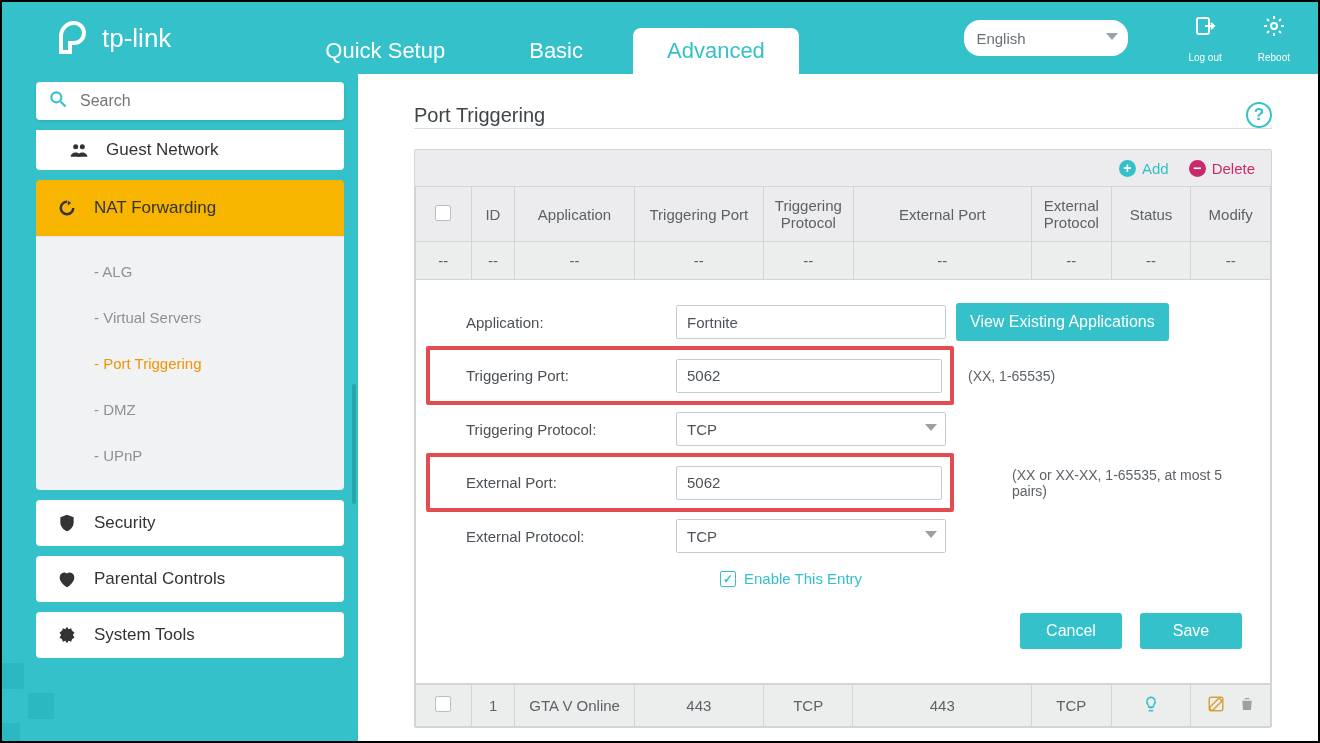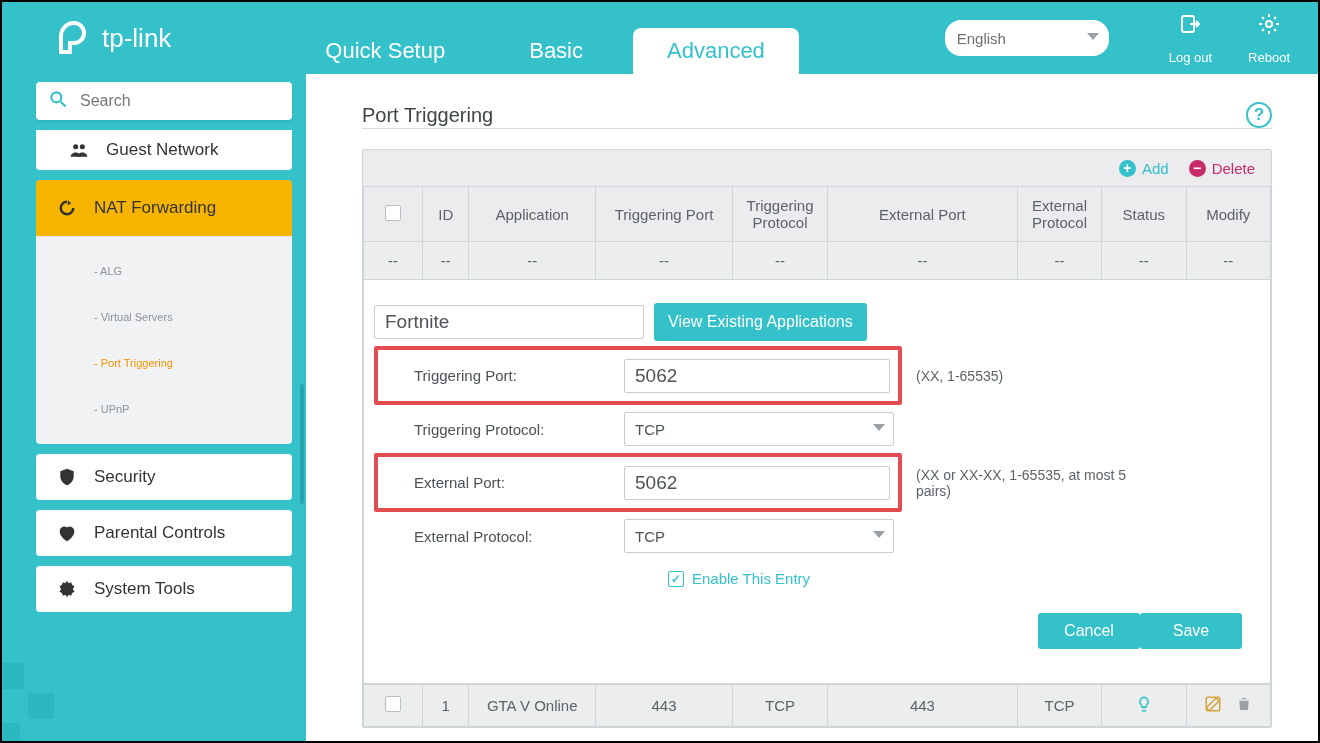--- a/index.html
+++ b/index.html
@@ -23,34 +23,34 @@
   .header{height:72px;background:var(--teal);display:flex;align-items:center;padding:0 28px 0 16px;}
   .logo{display:flex;align-items:center;color:#fff;font-weight:500;font-size:26px;gap:10px;margin-left:38px;}
   .logo-shape{width:36px;height:36px;position:relative;}
   .tabs{display:flex;align-items:flex-end;height:100%;margin-left:120px;gap:16px;}
   .tab{color:#fff;font-size:22px;padding:0 34px;height:46px;display:flex;align-items:center;border-radius:8px 8px 0 0;cursor:pointer;}
   .tab.active{background:#fff;color:var(--teal);font-weight:400;}
   .spacer{flex:1;}
   .lang-select{background:#fff;border-radius:16px;width:164px;height:36px;display:flex;align-items:center;padding:0 12px;color:#6a7076;font-size:15px;position:relative;cursor:pointer;margin-right:60px;}
   .lang-select .chev{position:absolute;right:10px;top:13px;}
   .hdr-actions{display:flex;gap:36px;}
-  .hdr-btn{display:flex;flex-direction:column;align-items:center;color:#fff;font-size:13px;cursor:pointer;gap:14px;}
+  .hdr-btn{display:flex;flex-direction:column;align-items:center;color:#fff;font-size:10px;cursor:pointer;gap:14px;}
   .hdr-btn .icon{width:24px;height:24px;display:flex;align-items:center;justify-content:center;}
   
   .body{flex:1;display:flex;background:var(--teal);}
-  .sidebar{width:304px;padding:8px 14px 16px 34px;position:relative;}
+  .sidebar{width:356px;padding:8px 14px 16px 34px;position:relative;}
   .search{height:38px;background:#fff;border-radius:4px;display:flex;align-items:center;padding:0 12px;gap:10px;box-shadow:0 1px 3px rgba(0,0,0,.1);}
   .search input{border:none;outline:none;font-size:16px;flex:1;color:#6d7479;}
   .menu{margin-top:10px;}
   .menu-item{background:#fff;border-radius:4px;height:46px;display:flex;align-items:center;padding:0 20px;font-size:17px;color:#333;gap:16px;cursor:pointer;margin-top:10px;}
   .menu-item.guest{border-radius:0 0 4px 4px;margin-top:3px;height:40px;padding-left:32px;}
   .menu-item.active{background:var(--orange);color:#333;}
   .menu-icon{width:22px;height:22px;display:flex;align-items:center;justify-content:center;}
   .submenu{background:#f1f2f3;border-radius:0 0 4px 4px;padding:12px 0;box-shadow:inset 0 1px 0 rgba(0,0,0,.05);}
-  .sub-item{height:46px;display:flex;align-items:center;padding-left:58px;font-size:11px;color:#8c9297;cursor:pointer;}
+  .sub-item{height:46px;display:flex;align-items:center;padding-left:58px;font-size:15px;color:#8c9297;cursor:pointer;}
   .sub-item.active{color:#f29300;}
   .scroll-ind{position:absolute;right:2px;top:310px;width:4px;height:120px;background:#25a6ad;border-radius:2px;}
   
   .deco{position:absolute;left:-4px;bottom:-4px;width:70px;height:120px;}
   .deco .sq{position:absolute;background:#2cb8c0;border-radius:2px;}
   
   .content{flex:1;background:#fff;margin:0;overflow:hidden;position:relative;}
   .content-inner{padding:28px 46px 0 56px;height:100%;overflow:auto;}
   .page-title-row{display:flex;align-items:center;border-bottom:1px solid #d8dcdf;padding-bottom:0;}
   .page-title{font-size:20px;color:#3e4448;}
@@ -73,33 +73,33 @@
   .col-tpp{width:90px;}
   .col-ep{width:180px;}
   .col-epp{width:80px;}
   .col-st{width:80px;}
   .col-mod{width:80px;text-align:center;}
   
   .form-area{background:#fff;border-left:1px solid var(--panel-border);border-right:1px solid var(--panel-border);border-bottom:1px solid var(--panel-border);padding:18px 10px 24px 10px;}
   .form-row{display:flex;align-items:center;height:48px;}
   .f-label{width:250px;padding-left:40px;font-size:15px;color:#4b5156;}
   .f-input-wrap{width:270px;}
-  .f-input{width:100%;height:34px;border:1px solid #c7ccd0;border-radius:2px;padding:0 10px;font-size:19px;color:#4d5358;outline:none;background:#fff;}
+  .f-input{width:100%;height:34px;border:1px solid #c7ccd0;border-radius:2px;padding:0 10px;font-size:15px;color:#4d5358;outline:none;background:#fff;}
   .f-select{width:100%;height:34px;border:1px solid #c7ccd0;border-radius:2px;padding:0 10px;font-size:15px;color:#4d5358;background:#fff;display:flex;align-items:center;position:relative;cursor:pointer;}
   .sel-chev{position:absolute;right:8px;top:11px;}
   .f-hint{font-size:14px;color:#5c6267;padding-left:14px;}
   .hl-box{border:4px solid var(--hl);border-radius:2px;display:flex;align-items:center;width:528px;height:59px;}
   .hl-box .f-label{padding-left:36px;width:246px;}
   .hl-box .f-input-wrap{width:266px;}
   .view-app-btn{margin-left:10px;background:var(--teal);color:#fff;border:none;border-radius:3px;height:38px;padding:0 14px;font-size:16px;cursor:pointer;}
   .checkbox{width:16px;height:16px;border:1px solid #b8bfc3;border-radius:2px;display:inline-flex;align-items:center;justify-content:center;background:#fff;}
   .checkbox.checked{border-color:var(--teal);}
   .checkbox.checked::after{content:"✓";color:var(--teal);font-size:12px;font-weight:bold;}
   .enable-row{display:flex;align-items:center;gap:8px;margin-left:294px;margin-top:10px;color:var(--teal);font-size:15px;}
-  .btn-row{display:flex;justify-content:flex-end;padding:26px 18px 10px 0;}
+  .btn-row{display:flex;gap:18px;justify-content:flex-end;padding:26px 18px 10px 0;}
   .btn{min-width:102px;height:36px;border:none;border-radius:3px;background:var(--teal);color:#fff;font-size:16px;cursor:pointer;}
   .row-actions{display:flex;gap:14px;justify-content:center;color:#b6bcc0;}
   .row-actions .ic{cursor:pointer;}
   .bulb{color:var(--teal);}
   .chev-down{width:0;height:0;border-left:6px solid transparent;border-right:6px solid transparent;border-top:7px solid #9aa1a6;display:inline-block;}
 </style>
 </head>
 <body>
 
 <div class="app">
@@ -186,20 +186,21 @@
                 <path d="M12 3a9 9 0 1 0 9 9h-3a6 6 0 1 1-6-6V3z"></path>
                 <path d="M13 3v6l4-3z"></path>
               </svg>
           </span>
           <span>NAT Forwarding</span>
         </div>
         <div class="submenu">
           <div class="sub-item">- ALG</div>
           <div class="sub-item">- Virtual Servers</div>
           <div class="sub-item active">- Port Triggering</div>
+          <div class="sub-item">- DMZ</div>
           <div class="sub-item">- UPnP</div>
         </div>
 
         <div class="menu-item">
           <span class="menu-icon">
             <svg width="20" height="20" viewBox="0 0 24 24" fill="#333">
                 <path d="M12 2l8 3v6c0 5-3.5 9-8 11-4.5-2-8-6-8-11V5l8-3z"></path>
               </svg>
           </span>
           <span>Security</span>
@@ -275,20 +276,21 @@
                   <td>--</td>
                   <td>--</td>
                   <td>--</td>
                   <td>--</td>
               </tr>
             </tbody>
           </table>
 
           <div class="form-area">
             <div class="form-row">
+              <div class="f-label">Application:</div>
               <div class="f-input-wrap"><input class="f-input" value="Fortnite" style=""></div>
               <button class="view-app-btn">View Existing Applications</button>
             </div>
 
             <div style="display:flex;align-items:center;">
               <div class="hl-box">
                 <div class="f-label">Triggering Port:</div>
                 <div class="f-input-wrap"><input class="f-input" value="5062" style=""></div>
               </div>
               <div class="f-hint">(XX, 1-65535)</div>
@@ -302,21 +304,21 @@
                   <span class="sel-chev chev-down"></span>
                 </div>
               </div>
             </div>
 
             <div style="display:flex;align-items:center;">
               <div class="hl-box">
                 <div class="f-label">External Port:</div>
                 <div class="f-input-wrap"><input class="f-input" value="5062" style=""></div>
               </div>
-              <div class="f-hint" style="max-width:230px;">(XX or XX-XX, 1-65535, at most 5 pairs)</div>
+              <div class="f-hint" style="max-width:230px;margin-left:44px;">(XX or XX-XX, 1-65535, at most 5 pairs)</div>
             </div>
 
             <div class="form-row">
               <div class="f-label">External Protocol:</div>
               <div class="f-input-wrap">
                 <div class="f-select">
                   <span>TCP</span>
                   <span class="sel-chev chev-down"></span>
                 </div>
               </div>

